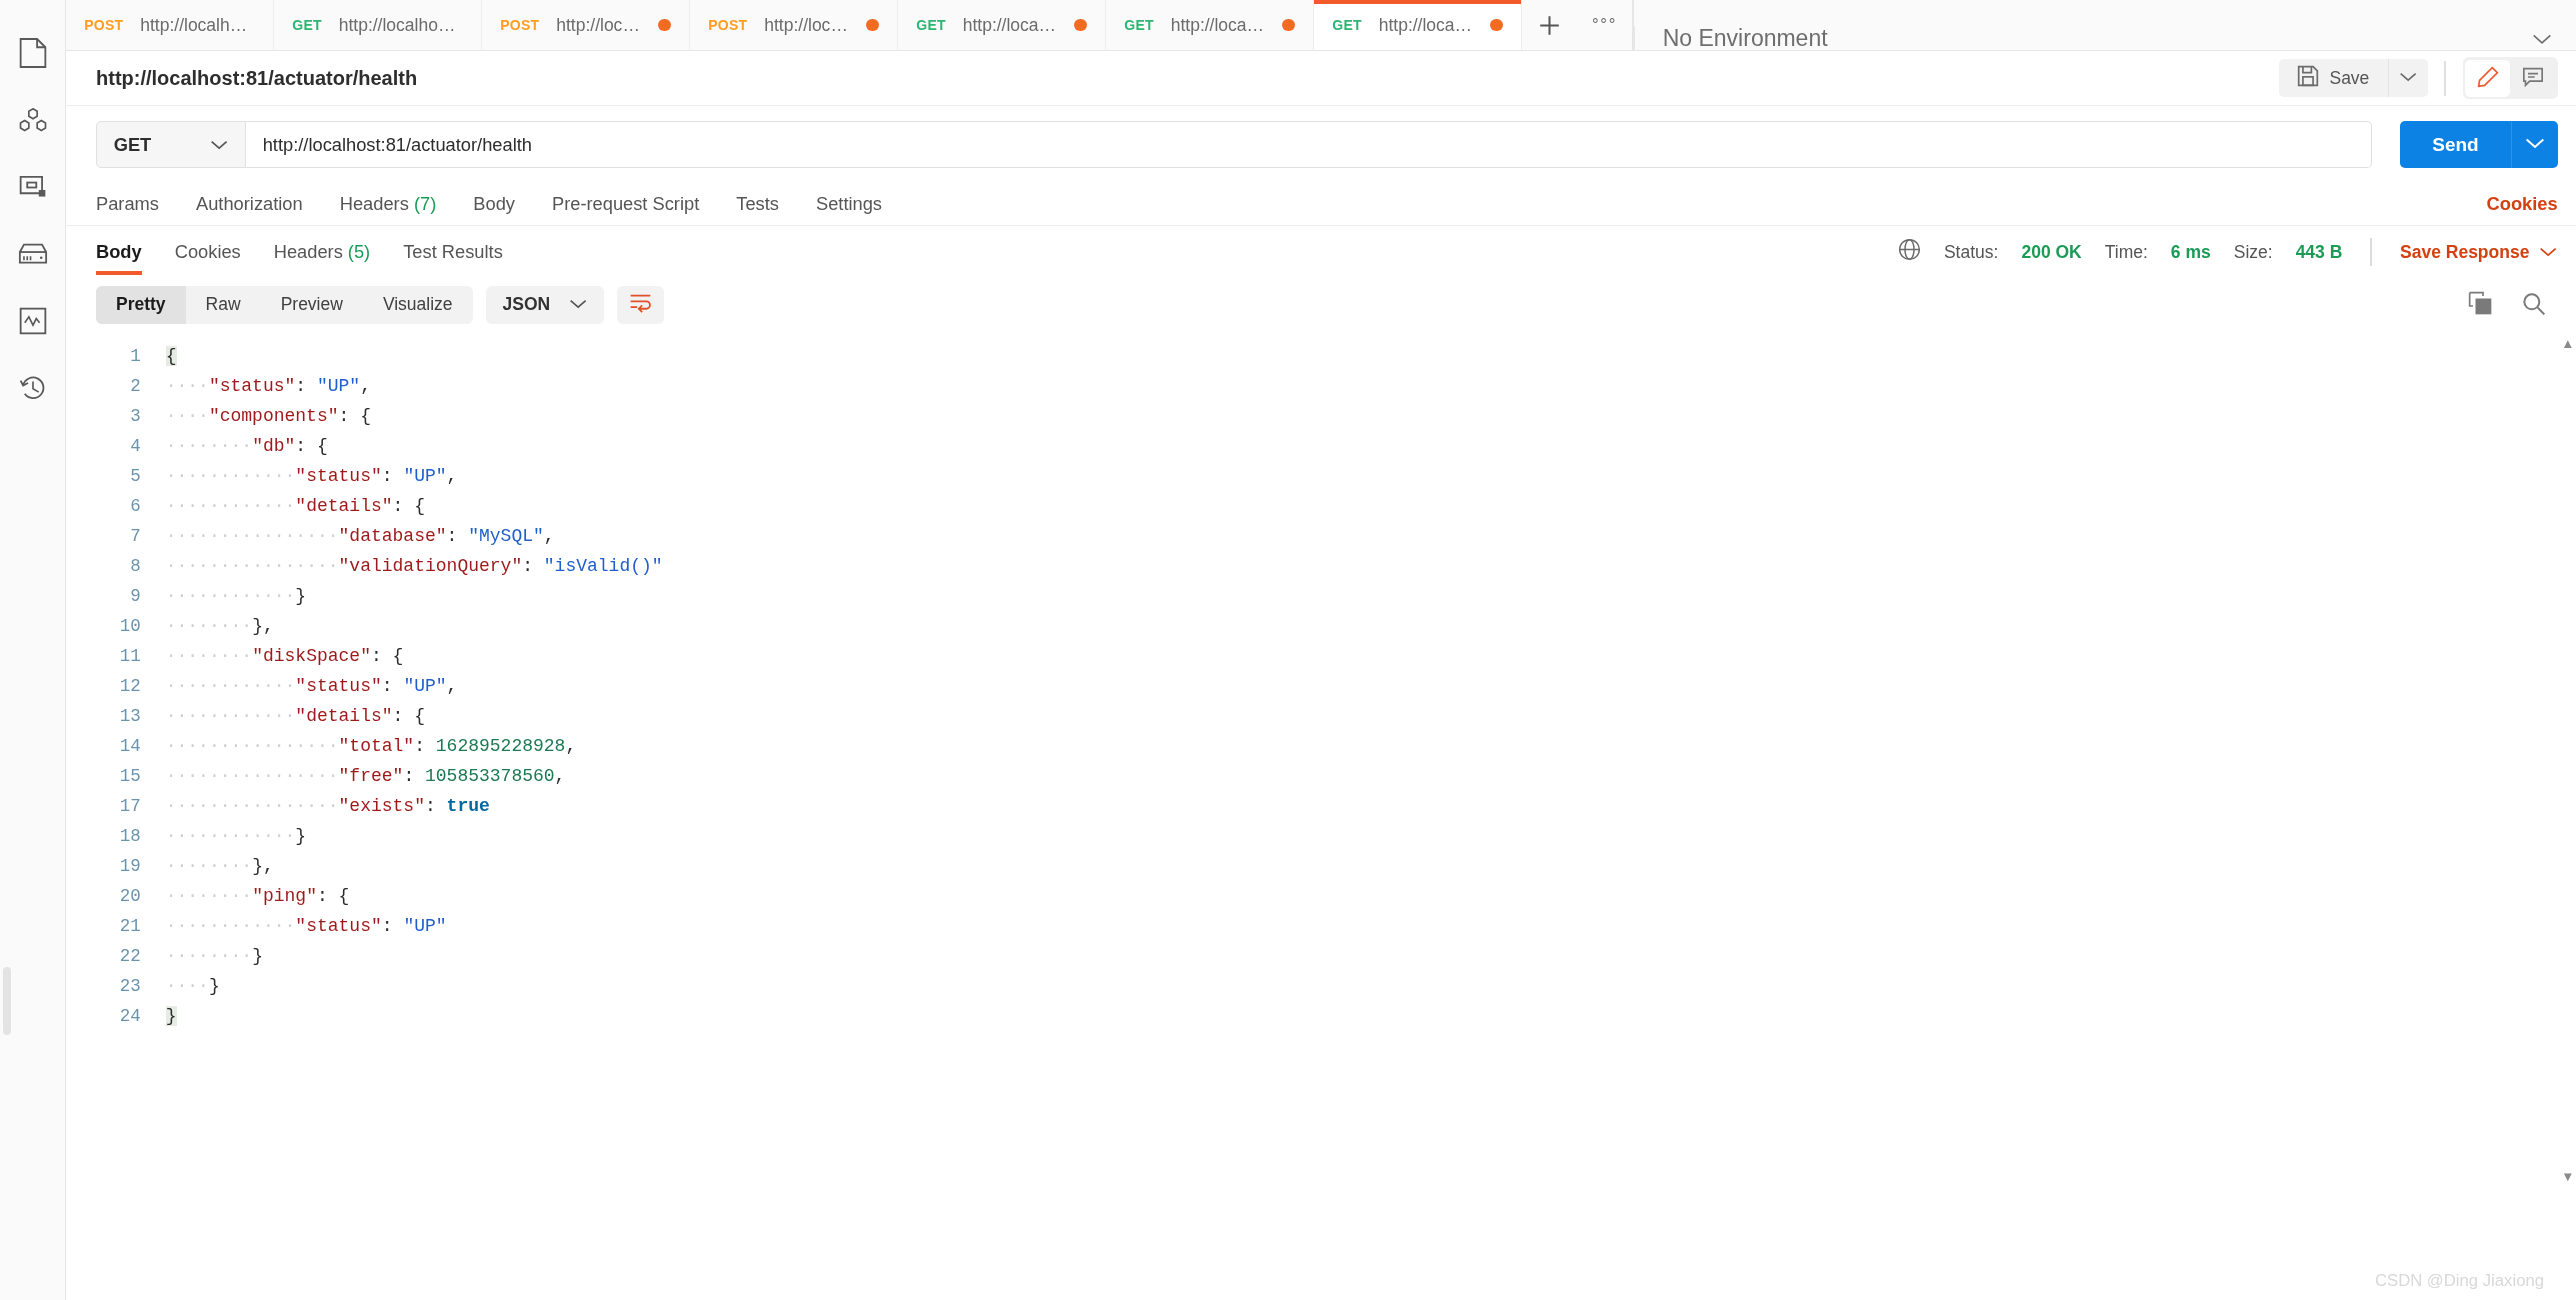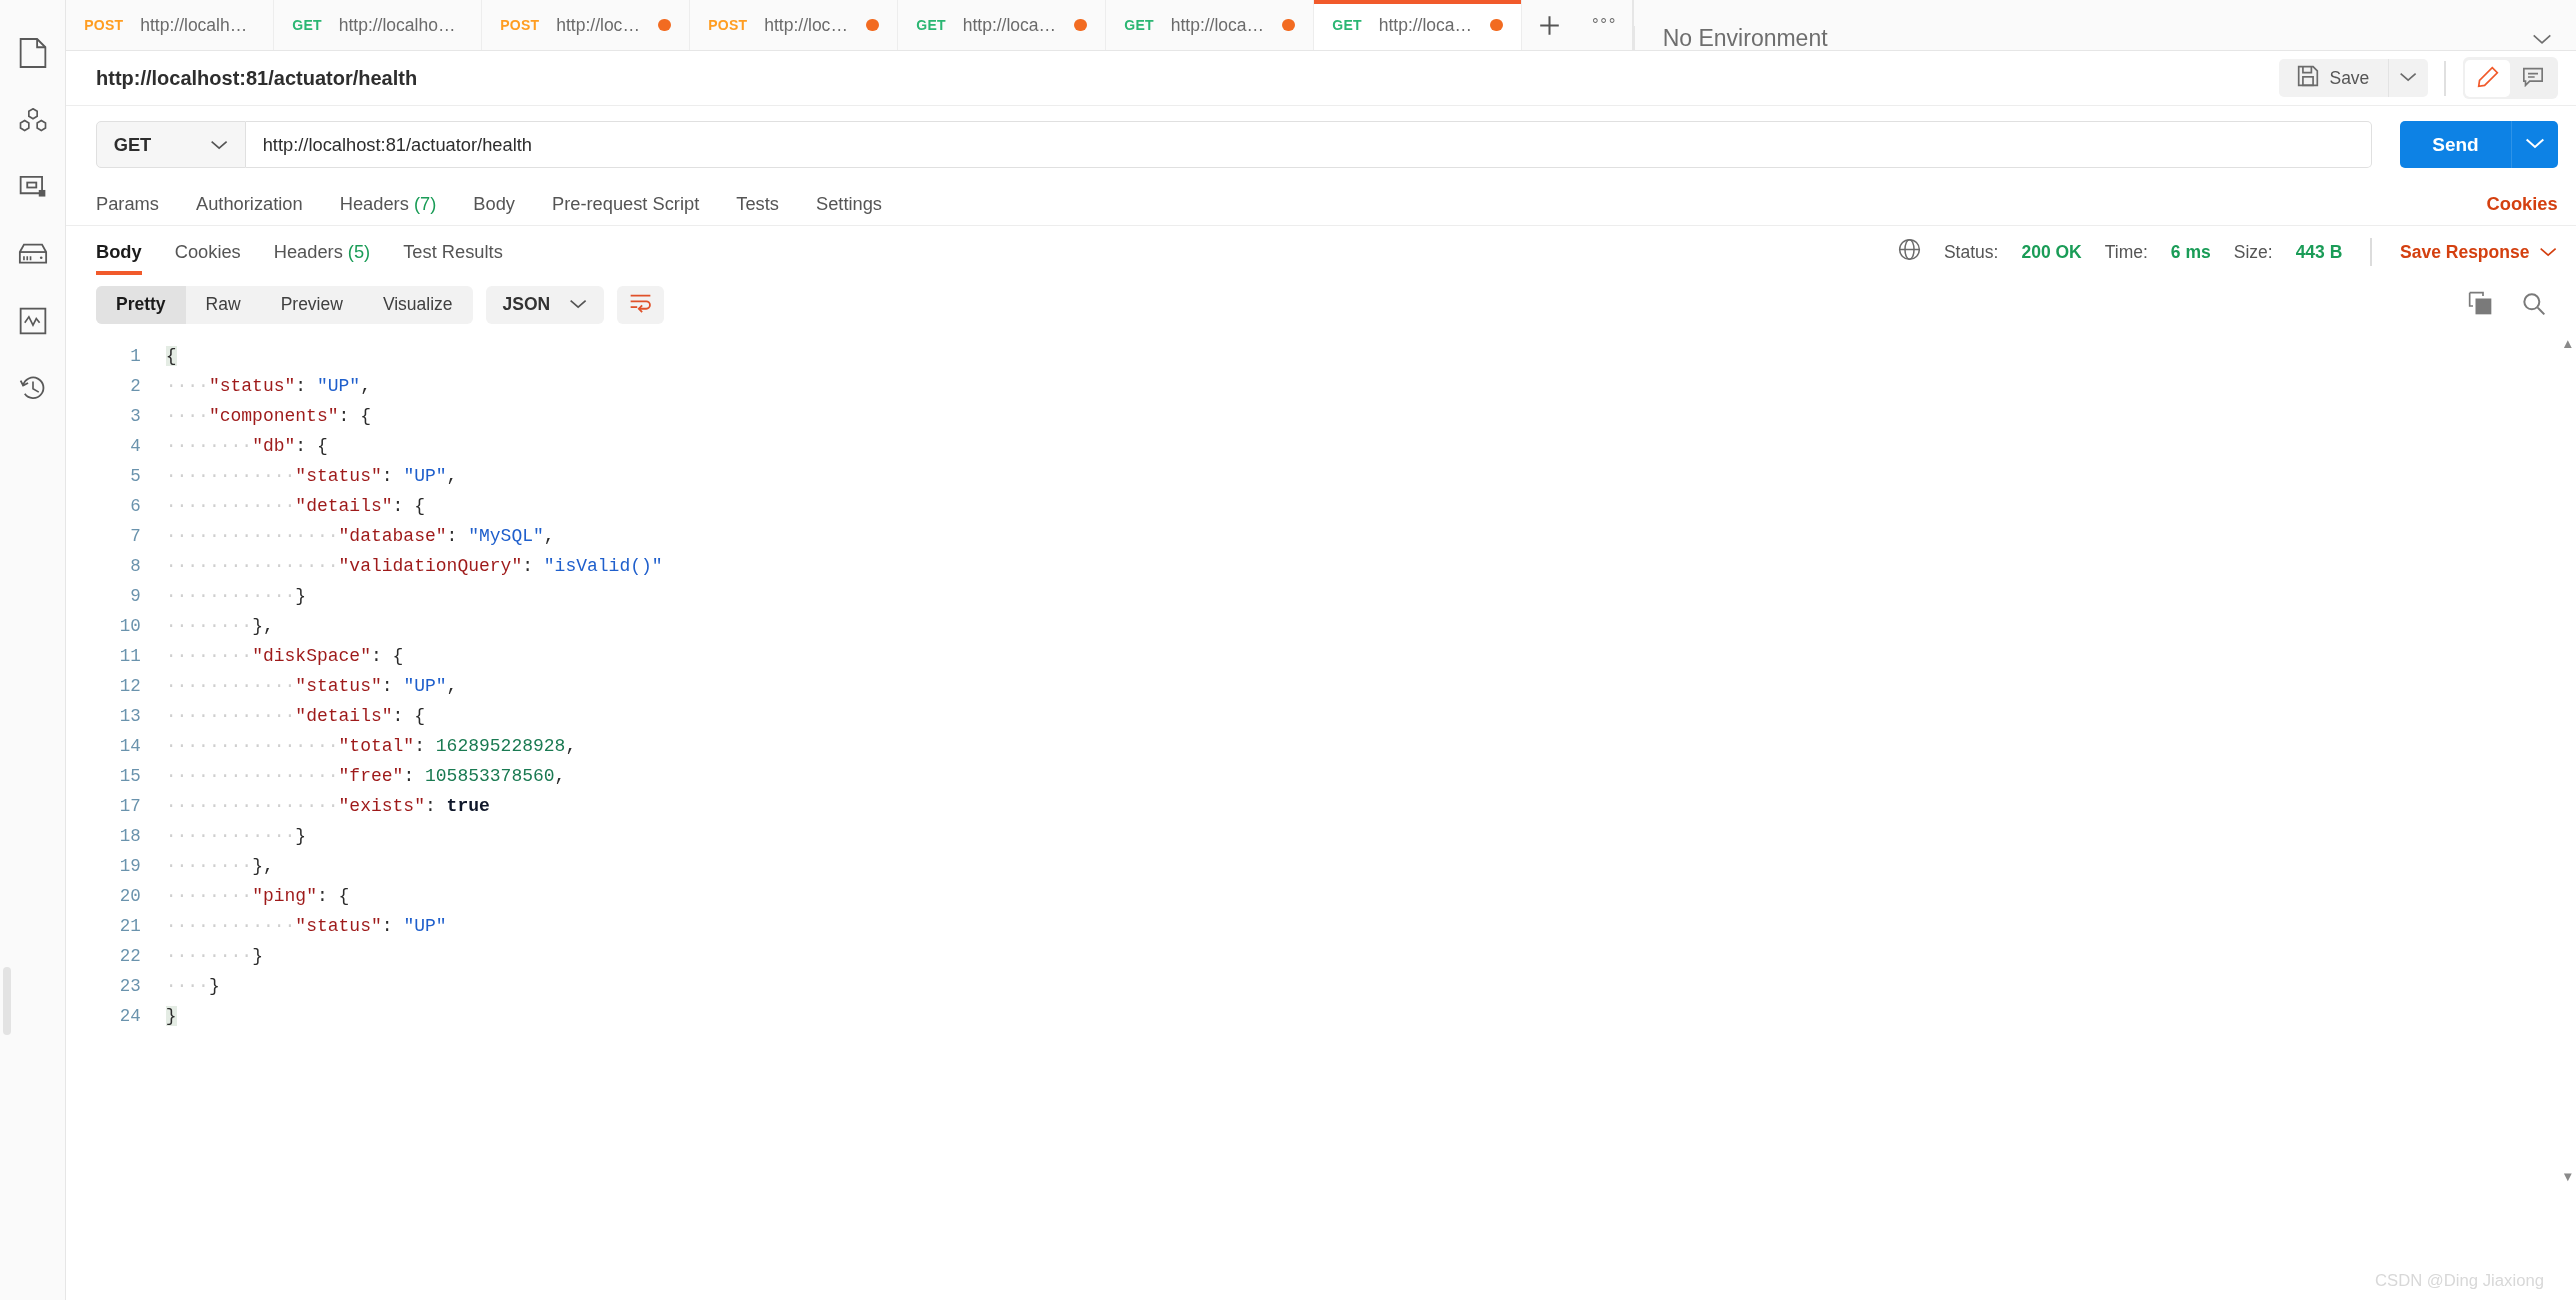--- a/index.html
+++ b/index.html
@@ -181,21 +181,21 @@
   .cline { display: flex; align-items: flex-start; white-space: pre; height: 30px; }
   .gutter {
     width: 93px; text-align: right; padding-right: 18.3px; color: #6a93ad;
     font-family: "Liberation Mono", monospace; font-size: 17.5px; flex: none;
     user-select: none;
   }
   .ctext { position: relative; padding-left: 6.7px; }
   .tok-key  { color: #9e1a1a; }
   .tok-str  { color: #1f5fcc; }
   .tok-num  { color: #1a7a52; }
-  .tok-bool { color: #0f172a; font-weight: 700; }
+  .tok-bool { color: #0369a1; font-weight: 700; }
   .tok-pun  { color: #2b2b2b; }
   .tok-brace-hl { background: #e4ece4; }
   .indent { color: #cfcfcf; }
 
   .vscroll-track { position: absolute; right: 0; top: 0; width: 15px; height: 100%; }
   .vscroll-arrow { position: absolute; right: 1.7px; font-size: 13.3px; color: #8a8a8a; }
 
   .watermark {
     position: absolute; right: 32px; bottom: 10px;
     font-size: 16.7px; color: #d8d8d8; user-select: none;

